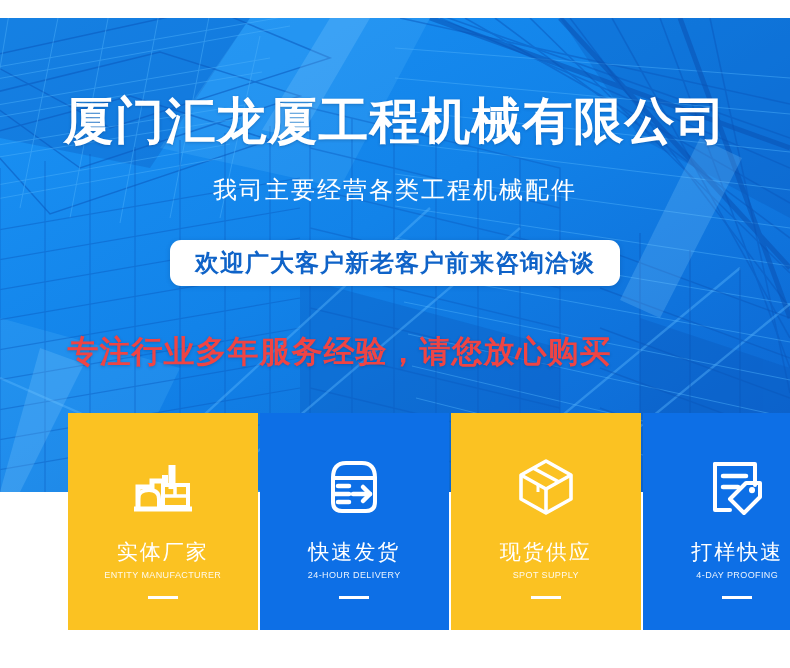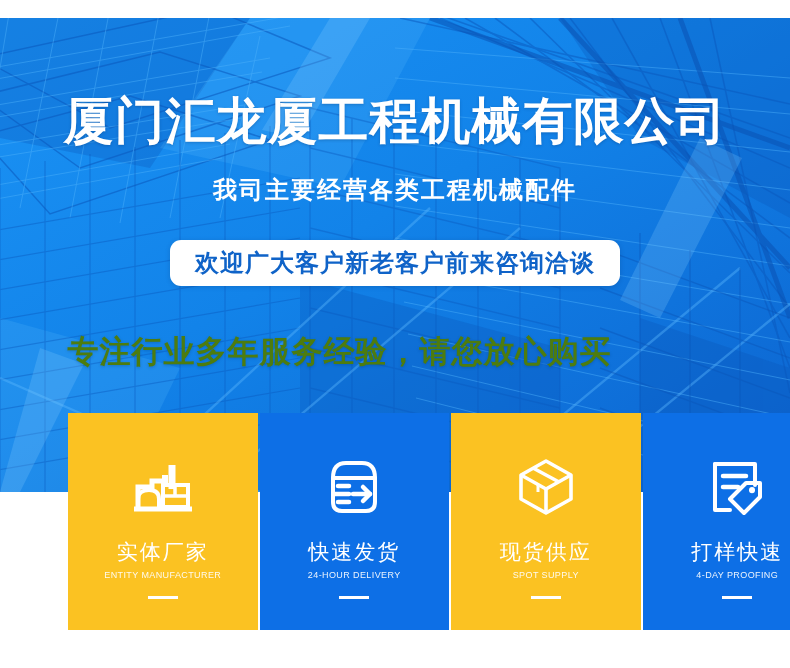--- a/index.html
+++ b/index.html
@@ -48,21 +48,21 @@
     text-shadow:0 1px 3px rgba(0,40,90,.28);
   }
 
   #company-tagline {
     position:absolute;
     left:0; top:160px;
     width:790px;
     text-align:center;
     color:#ffffff;
     font-size:24px;
-    font-weight:bold;
+    font-weight:normal;
     letter-spacing:2px;
     line-height:1;
     white-space:nowrap;
   }
 
   #welcome-banner {
     position:absolute;
     left:170px; top:222px;
     width:450px; height:46px;
     background:#ffffff;
@@ -79,21 +79,21 @@
     letter-spacing:1px;
     line-height:1;
     white-space:nowrap;
   }
 
   #experience-line {
     position:absolute;
     left:0; top:318px;
     width:679px;
     text-align:center;
-    color:#4d7c0f;
+    color:#ef4444;
     font-size:31px;
     font-weight:bold;
     letter-spacing:1px;
     line-height:1;
     white-space:nowrap;
     text-shadow:0 1px 3px rgba(0,40,90,.25);
   }
 
   
   #feature-cards {

